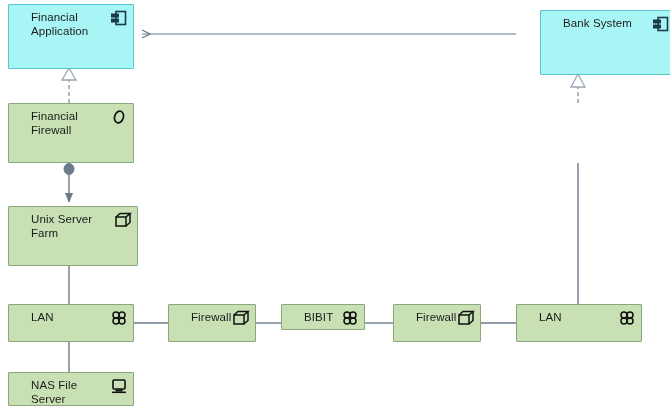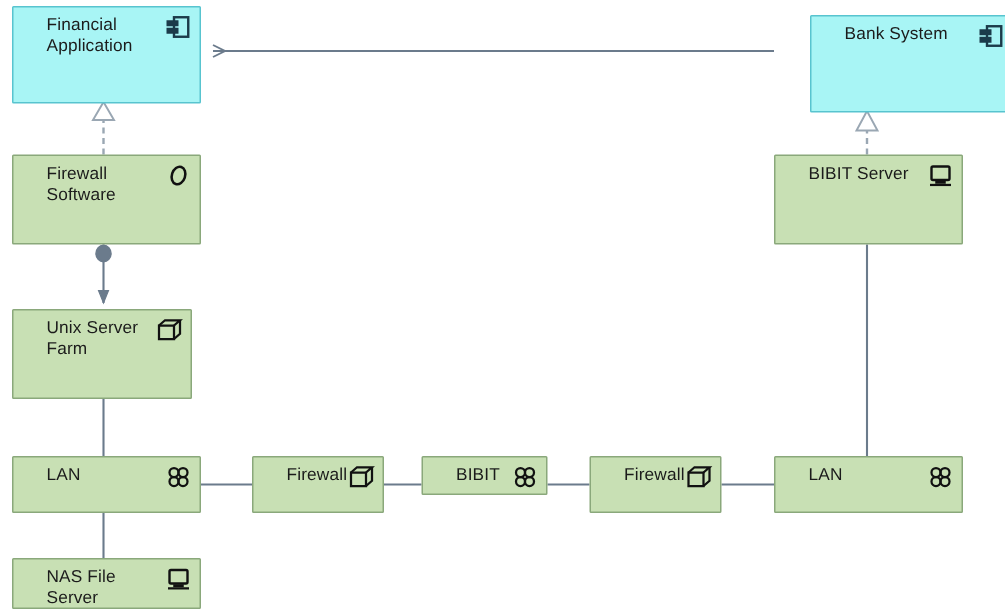--- a/index.html
+++ b/index.html
@@ -130,36 +130,28 @@
   <div class="node app" style="left:540px; top:10px; width:136px; height:65px;">
     <div class="node-label">Bank System</div>
     <svg class="node-icon" viewBox="0 0 18 18">
       <rect x="6" y="2.5" width="9.5" height="13" fill="none" stroke="#1b3b4a" stroke-width="1.6"></rect>
       <rect x="1.5" y="5" width="7" height="3" fill="#1b3b4a" stroke="#1b3b4a" stroke-width="1"></rect>
       <rect x="1.5" y="10" width="7" height="3" fill="#1b3b4a" stroke="#1b3b4a" stroke-width="1"></rect>
     </svg>
   </div>
 
   <div class="node" style="left:8px; top:103px; width:126px; height:60px;">
-    <div class="node-label">Firewall Software</div>
+    <div class="node-label">Financial Firewall</div>
     <svg class="node-icon" viewBox="0 0 18 18">
       <ellipse cx="9" cy="9" rx="4.4" ry="6" fill="none" stroke="#111111" stroke-width="1.7" transform="rotate(18 9 9)"></ellipse>
     </svg>
   </div>
 
-  <div class="node" style="left:516px; top:103px; width:126px; height:60px;">
-    <div class="node-label">BIBIT Server</div>
-    <svg class="node-icon" viewBox="0 0 18 18">
-      <rect x="3" y="3" width="12" height="9" rx="1" fill="none" stroke="#111111" stroke-width="1.6"></rect>
-      <rect x="5.5" y="12.5" width="7" height="2" fill="#111111"></rect>
-      <line x1="2" y1="15.3" x2="16" y2="15.3" stroke="#111111" stroke-width="1.5"></line>
-    </svg>
-  </div>
-
-  <div class="node" style="left:8px; top:206px; width:120px; height:60px;">
+
+  <div class="node" style="left:8px; top:206px; width:130px; height:60px;">
     <div class="node-label">Unix Server Farm</div>
     <svg class="node-icon" viewBox="0 0 18 18">
       <path d="M 2 6 L 2 15 L 12 15 L 12 6 Z" fill="none" stroke="#111111" stroke-width="1.5"></path>
       <path d="M 2 6 L 6 2.5 L 16 2.5 L 12 6" fill="none" stroke="#111111" stroke-width="1.5"></path>
       <path d="M 16 2.5 L 16 11.5 L 12 15" fill="none" stroke="#111111" stroke-width="1.5"></path>
     </svg>
   </div>
 
   <div class="node" style="left:8px; top:304px; width:126px; height:38px;">
     <div class="node-label">LAN</div>

